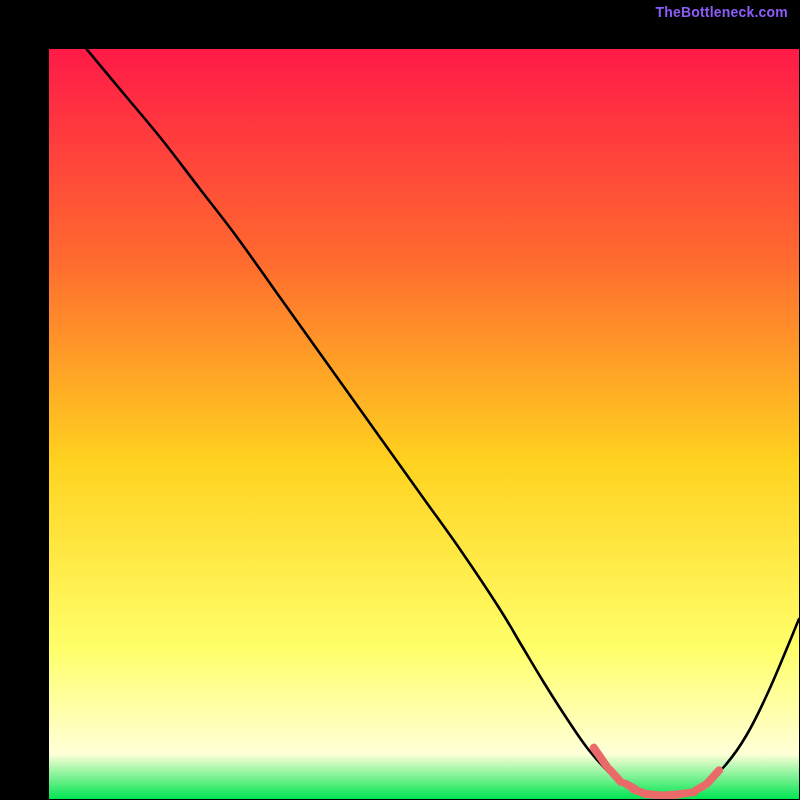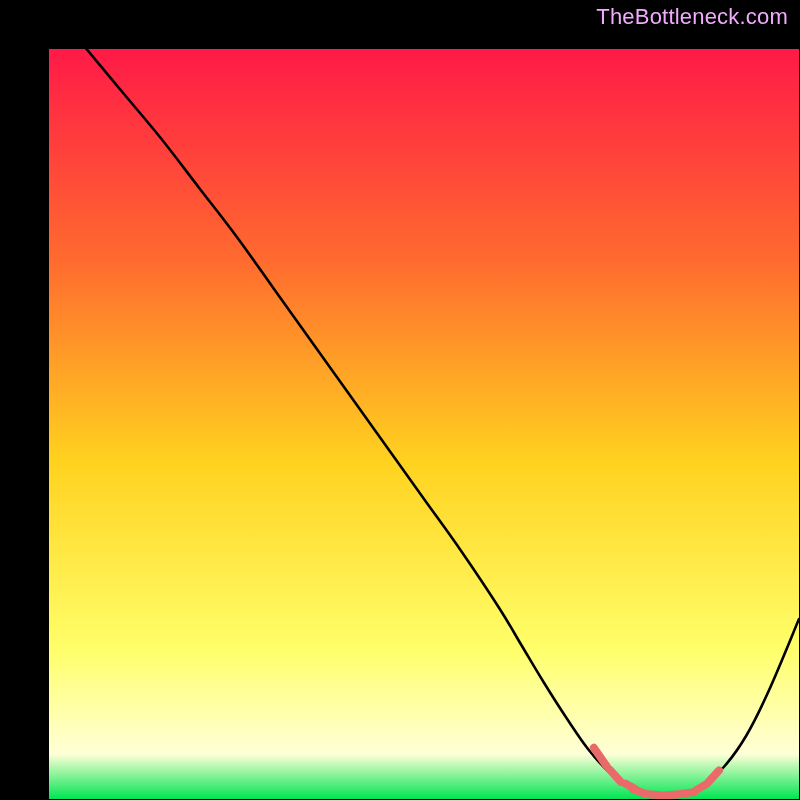--- a/index.html
+++ b/index.html
@@ -23,23 +23,23 @@
     position: absolute;
     left: 25px;
     top: 25px;
     width: 750px;
     height: 750px;
   }
   .watermark {
     position: absolute;
     top: 4px;
     right: 12px;
-    color: #f0abfc;
-    font-size: 22px;
-    font-weight: 400;
+    color: #8b5cf6;
+    font-size: 14px;
+    font-weight: 700;
     letter-spacing: 0.2px;
     user-select: none;
   }
   svg {
     display: block;
   }
 </style>
 </head>
 <body>
 

